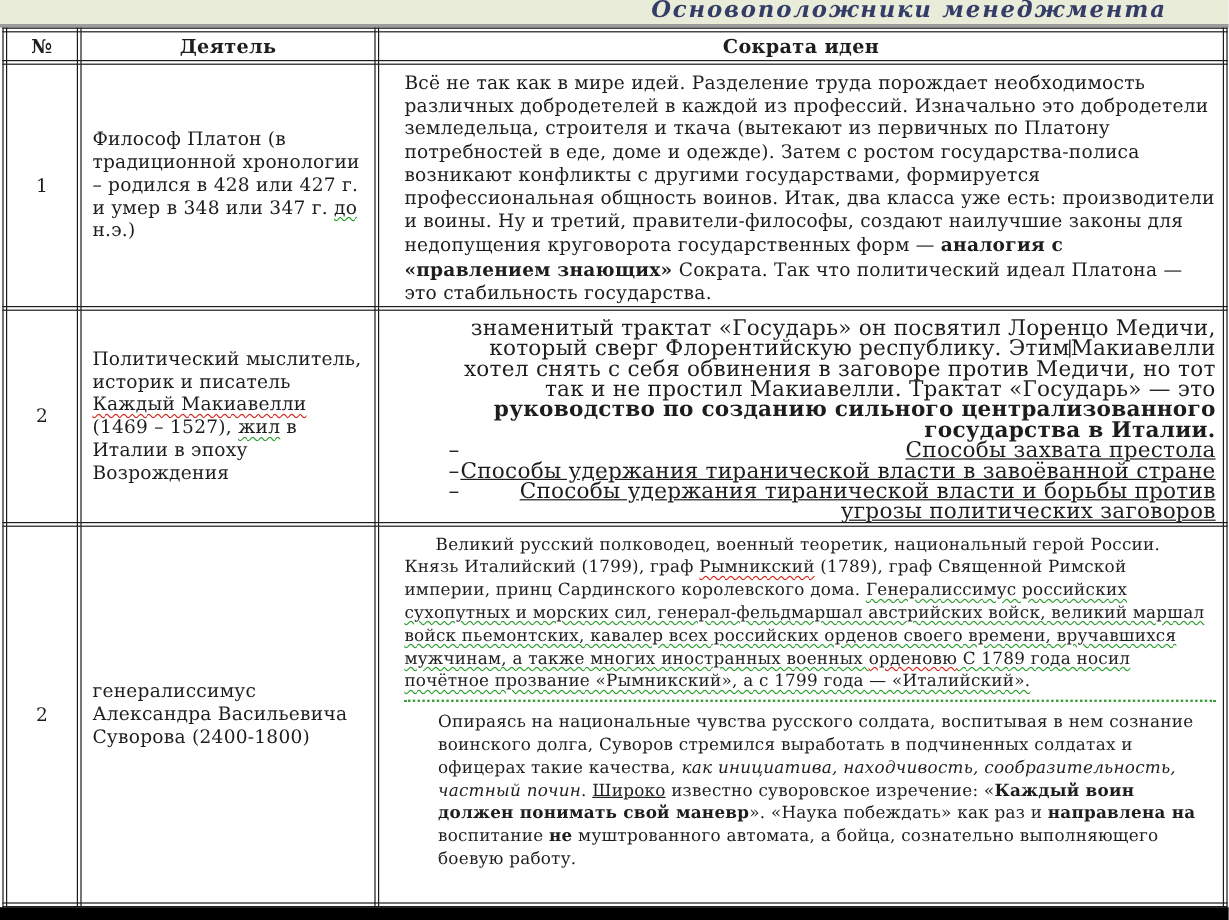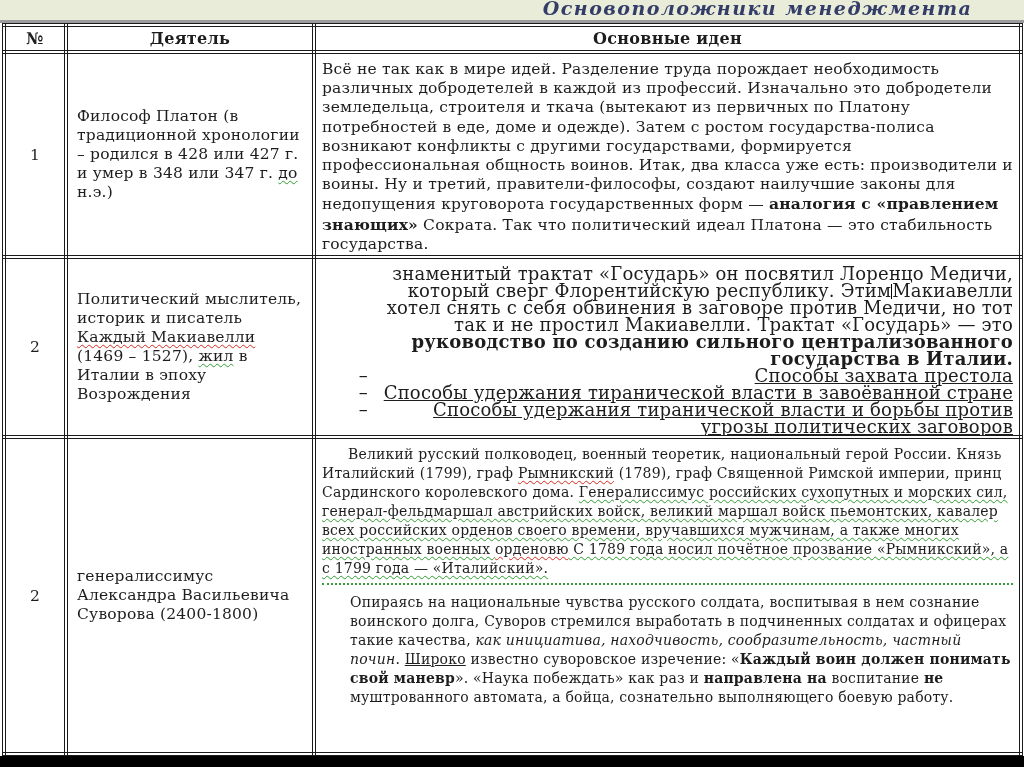--- a/index.html
+++ b/index.html
@@ -15,21 +15,21 @@
   }
   .grayline{position:absolute;top:20px;left:0;width:1024px;height:3px;background:#9c9c9c;}
   table.main{
     position:absolute;top:23px;left:2px;width:1017px;height:733px;
     border-collapse:collapse;table-layout:fixed;
   }
   td,th{border:4px double #1b1b1b;background:#fff;overflow:hidden;}
   th{font-size:16px;font-weight:bold;text-align:center;vertical-align:middle;letter-spacing:.3px;}
   .num-cell{text-align:center;vertical-align:middle;font-size:15.5px;}
   .figure-cell{vertical-align:middle;padding:0 6px 0 9px;font-size:15.5px;line-height:19px;letter-spacing:.2px;}
-  .ideas-cell{vertical-align:top;padding:6px 6px 0 6px;font-size:15.5px;line-height:19.2px;letter-spacing:.2px;}
+  .ideas-cell{vertical-align:top;padding:6px 6px 0 21px;font-size:15.5px;line-height:19.2px;letter-spacing:.2px;}
   .ideas-r2{font-size:18px;line-height:17px;text-align:right;}
   .ideas-r3{font-size:14px;line-height:19px;}
   .rp{margin:0;}
   .rp.ml{margin-left:28px;}
   .rp.ind{text-indent:26px;}
   .b{font-weight:bold}
   .bi{font-weight:normal;font-style:italic}
   .u{text-decoration:underline}
   .wr{text-decoration:underline;text-decoration-style:wavy;text-decoration-color:#d42a1e;text-decoration-thickness:1px;text-underline-offset:2px;}
   .wg{text-decoration:underline;text-decoration-style:wavy;text-decoration-color:#2e9e2e;text-decoration-thickness:1px;text-underline-offset:2px;}
@@ -51,21 +51,21 @@
 <table class="main">
   <colgroup>
     <col style="width:62px">
       <col style="width:248px">
       <col style="width:707px">
   </colgroup>
   <tbody>
       <tr style="height:27px">
     <th>№</th>
     <th>Деятель</th>
-    <th>Основные иден</th>
+    <th>Сократа иден</th>
   </tr>
   <tr style="height:205px">
     <td class="num-cell">1</td>
     <td class="figure-cell">
           <div class="rp "><span>Философ Платон (в традиционной хронологии – родился в 428 или 427 г. и умер в 348 или 347 г. </span><span class="wg">до</span><span> н.э.)</span></div>
         </td>
     <td class="ideas-cell">
           <div class="rp "><span>Всё не так как в мире идей. Разделение труда порождает необходимость различных добродетелей в каждой из профессий. Изначально это добродетели земледельца, строителя и ткача (вытекают из первичных по Платону потребностей в еде, доме и одежде). Затем с ростом государства-полиса возникают конфликты с другими государствами, формируется профессиональная общность воинов. Итак, два класса уже есть: производители и воины. Ну и третий, правители-философы, создают наилучшие законы для недопущения круговорота государственных форм — </span><span class="b">аналогия с «правлением знающих»</span><span> Сократа. Так что политический идеал Платона — это стабильность государства.</span></div>
         </td>
   </tr>

